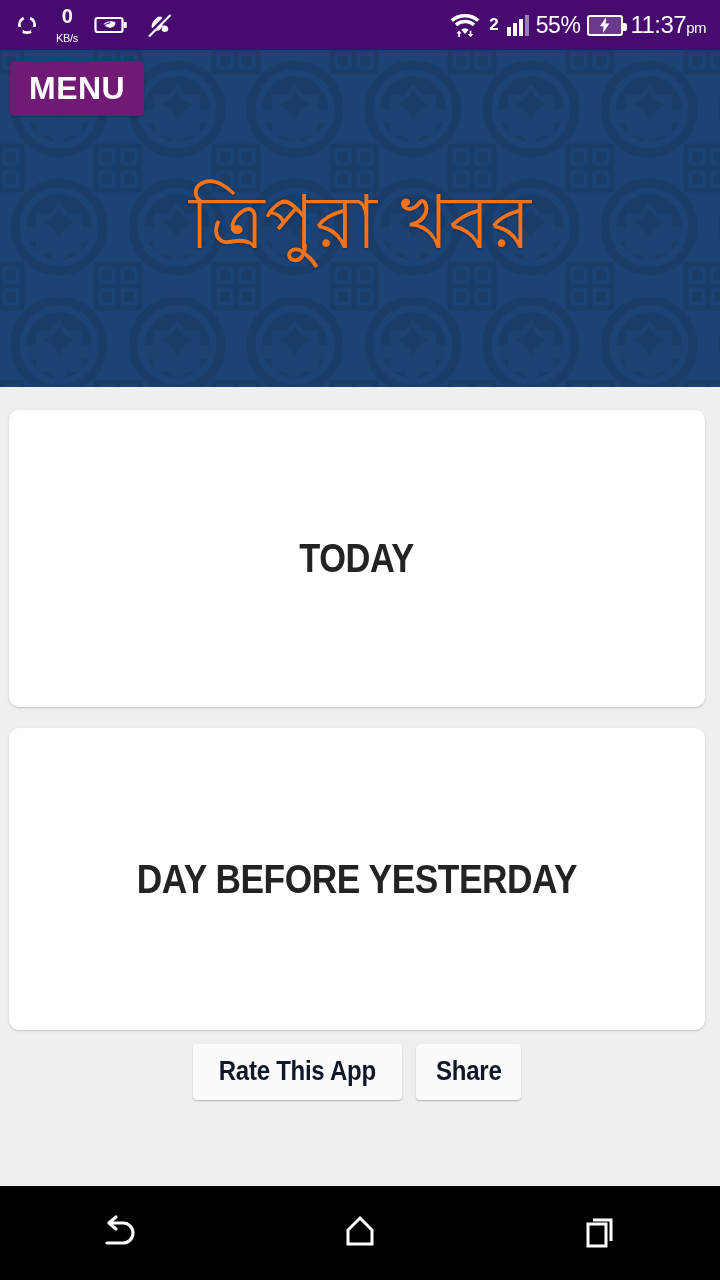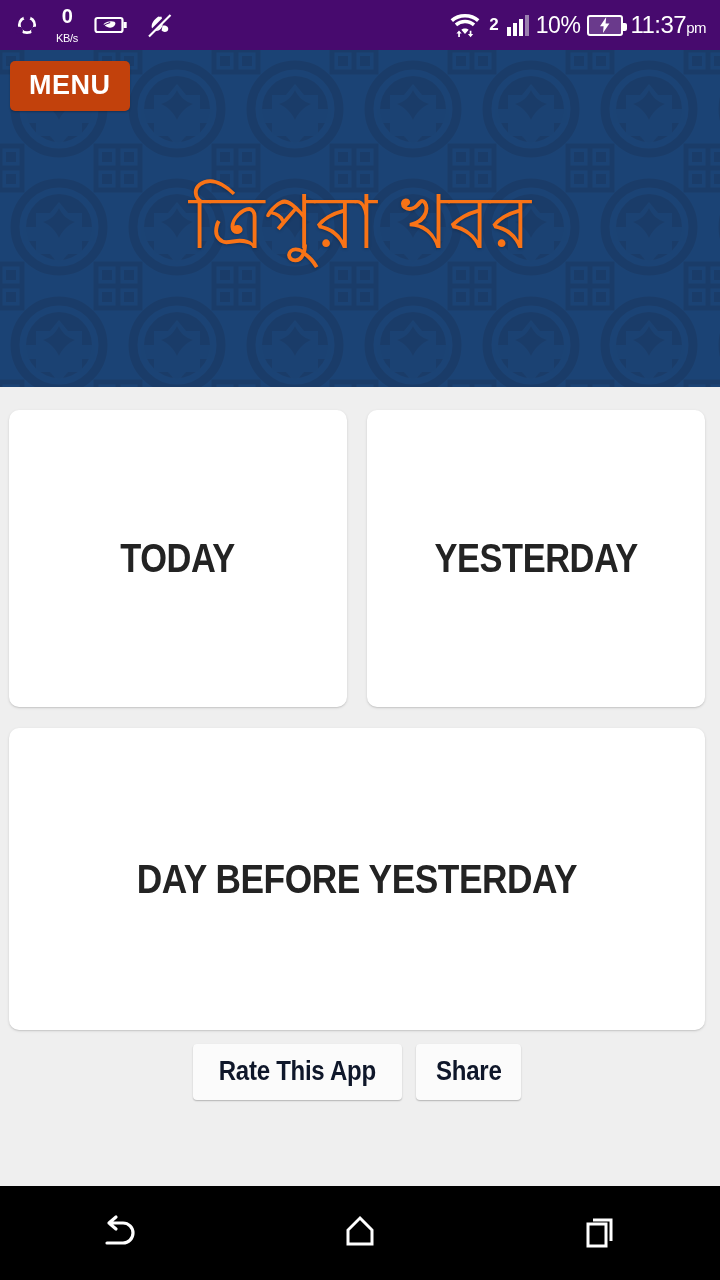--- a/index.html
+++ b/index.html
@@ -58,23 +58,23 @@
     width:720px; height:337px;
     background:#1b4375;
     overflow:hidden;
   }
   .banner-pattern {
     position:absolute; inset:0;
     opacity:1;
   }
   .menu-button {
     position:absolute; top:11px; left:10px;
-    background:#c2410c;
+    background:#701a75;
     color:#ffffff;
-    font-size:27px; font-weight:bold;
+    font-size:32px; font-weight:bold;
     letter-spacing:0.5px;
     padding:11px 19px 12px 19px;
     border-radius:5px;
     border:none;
     font-family:"Liberation Sans", sans-serif;
     box-shadow:0 1px 2px rgba(0,0,0,0.25);
     cursor:pointer;
     line-height:1;
   }
   .banner-title {
@@ -200,21 +200,21 @@
           <path d="M22.6 26.2l2.6-3.1h-1.8v-3.3h-1.7v3.3h-1.8z" fill="#fff"></path>
         </svg>
       </span>
       <span class="sim-num">2</span>
       <span class="signal-bars">
         <i class="b1"></i>
           <i class="b2"></i>
           <i class="b3"></i>
           <i class="b4 dim"></i>
       </span>
-      <span class="batt-pct">10%</span>
+      <span class="batt-pct">55%</span>
       <span class="batt-box">
         <svg width="14" height="16" viewBox="0 0 12 16">
             <path d="M7.2 0 1 9.2h3.6L4 16l6.4-9.4H6.6z" fill="#fff"></path>
           </svg>
       </span>
       <span class="clock"><span>11:37</span><span class="ampm">pm</span></span>
     </div>
   </div>
 
   <div class="banner">
@@ -242,23 +242,20 @@
     <button class="menu-button">MENU</button>
     <div class="banner-title">ত্রিপুরা খবর</div>
   </div>
 
   <div class="content">
 
     <div class="card-row">
       <div class="card card-half">
         <span class="card-label">TODAY</span>
       </div>
-      <div class="card card-half">
-        <span class="card-label">YESTERDAY</span>
-      </div>
     </div>
 
     <div class="card card-full">
       <span class="card-label">DAY BEFORE YESTERDAY</span>
     </div>
 
     <div class="footer-buttons">
       <button class="footer-btn"><span>Rate This App</span></button>
       <button class="footer-btn"><span>Share</span></button>
     </div>

